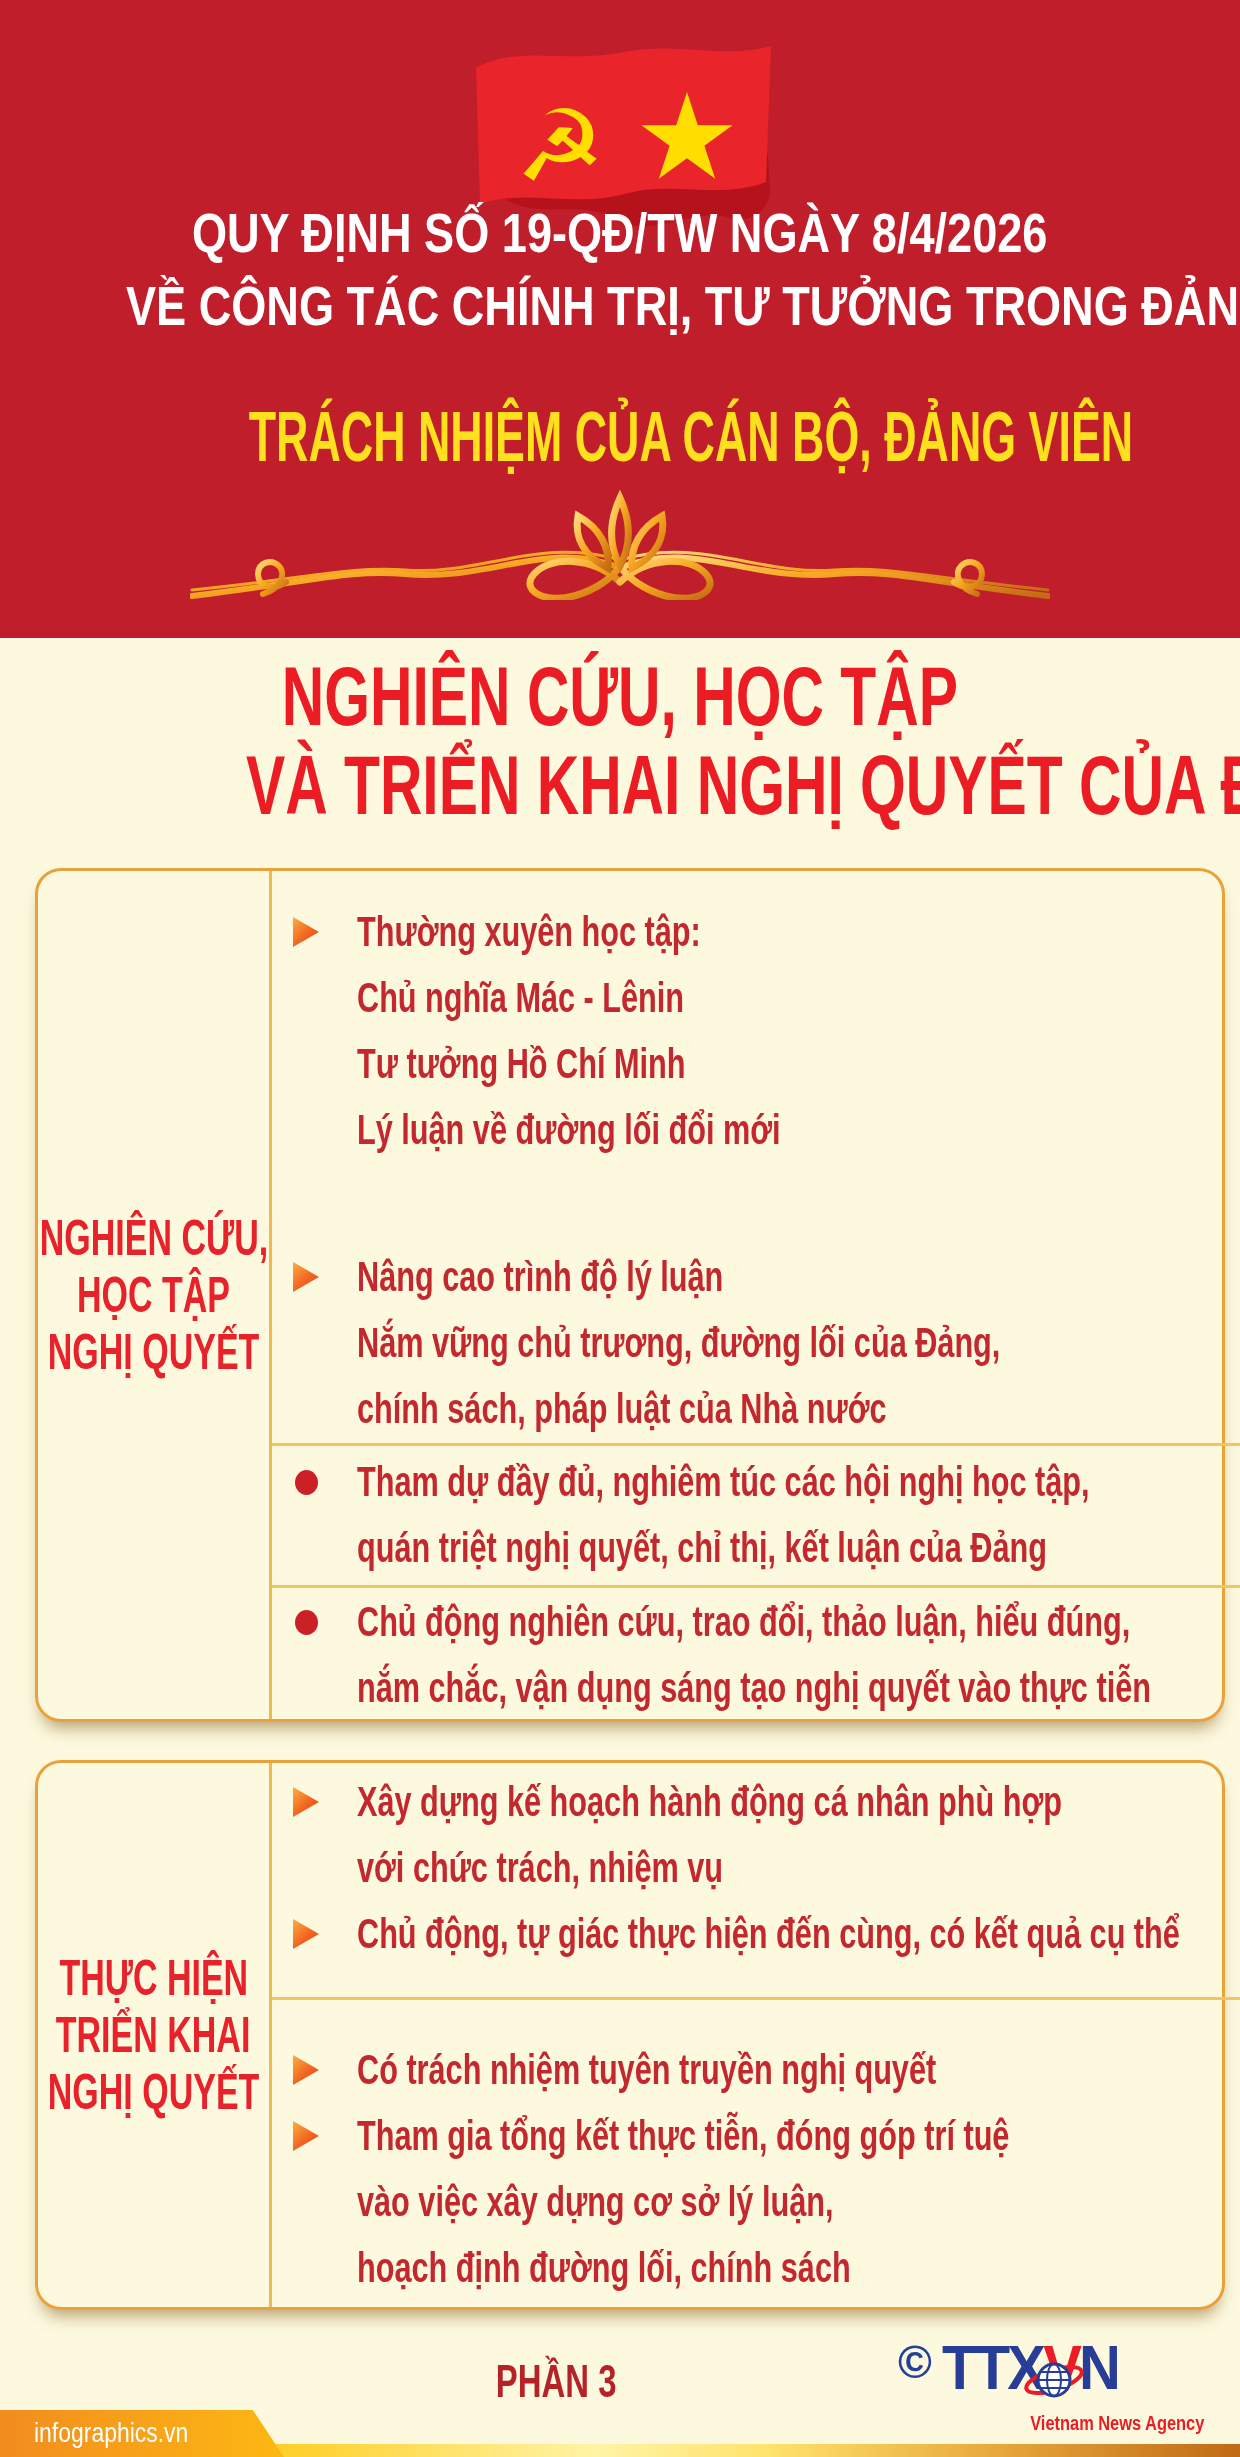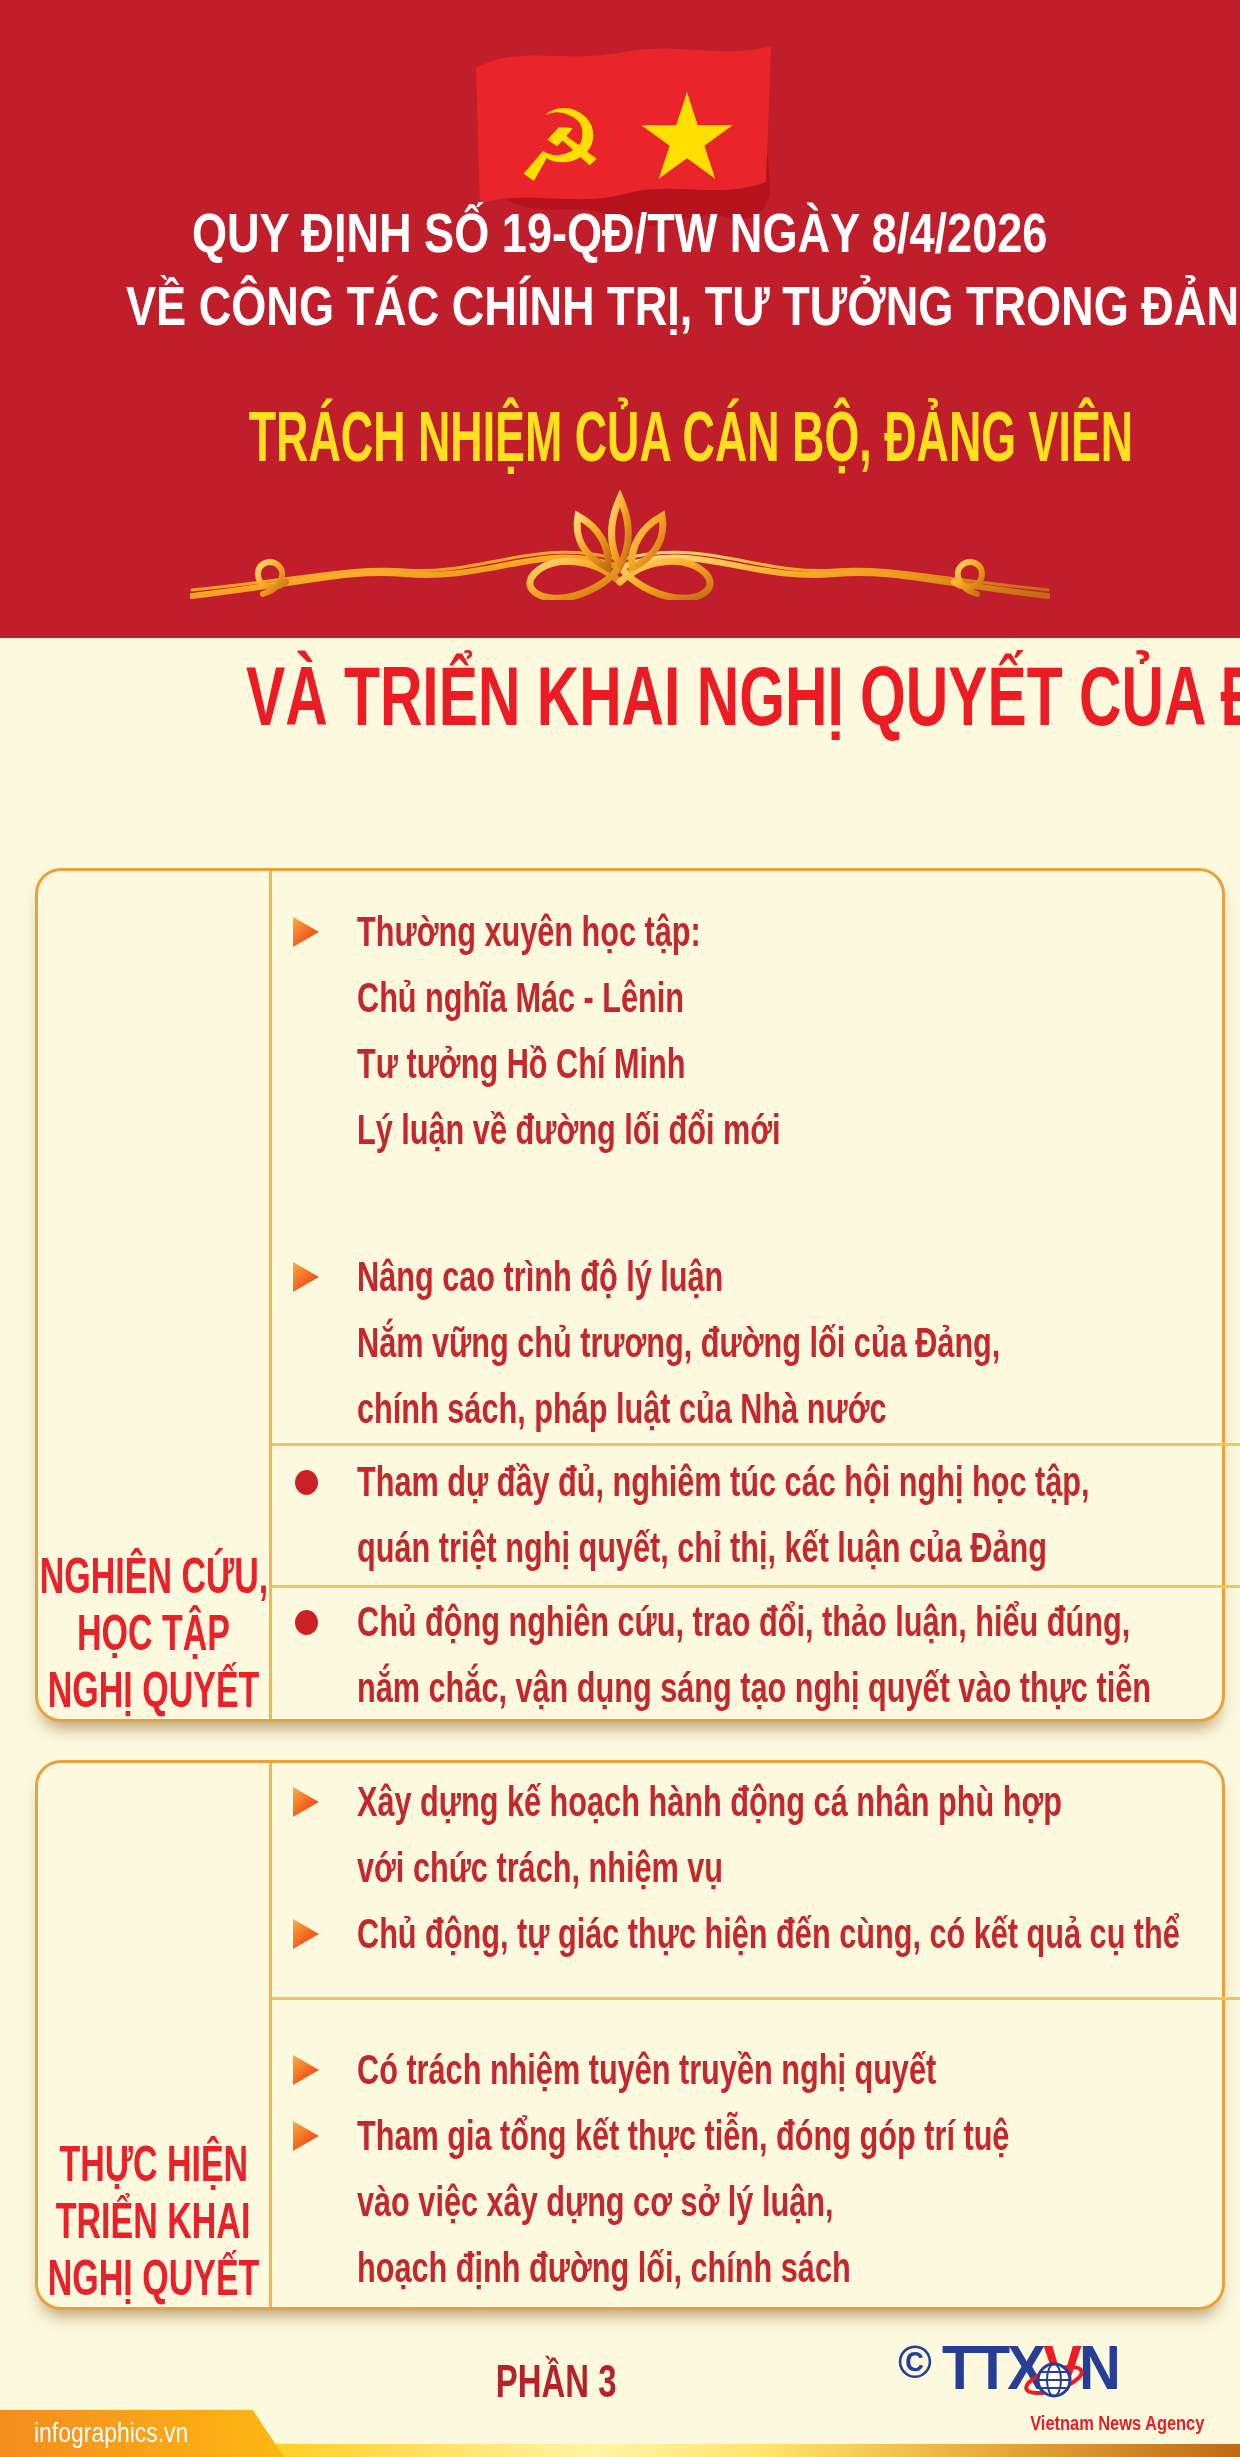--- a/index.html
+++ b/index.html
@@ -25,21 +25,21 @@
   .main-title { position:absolute; left:0; top:652px; width:1240px; text-align:center;
                 color:#EC1C24; font-weight:bold; font-size:84px; line-height:89px; white-space:nowrap; }
   .main-title .sx { display:inline-block; transform:scaleX(.70); transform-origin:50% 50%; }
   
   .tbl { position:absolute; left:35px; width:1190px; display:flex;
          border:3px solid #E9A23B; border-radius:26px;
          box-shadow:0 12px 16px -6px rgba(134,92,28,.55); }
   .tbl1 { top:868px; height:854px; }
   .tbl2 { top:1760px; height:550px; }
   .lcol { width:234px; border-right:3px solid #EFB94B; display:flex;
-          flex-direction:column; align-items:center; justify-content:flex-end; }
+          flex-direction:column; align-items:center; justify-content:center; }
   .lbl-line { color:#E8222B; font-weight:bold; font-size:50px; line-height:57px;
               text-align:center; white-space:nowrap; }
   .lbl-line .sx { display:inline-block; transform:scaleX(.68); transform-origin:50% 50%; }
   .rcol { flex:1; display:flex; flex-direction:column; }
   .rrow { padding-right:12px; }
   .rrow + .rrow { border-top:3px solid #EFC75E; }
   .t1r1 { height:572px; padding-top:28px; }
   .t1r2 { height:142px; padding-top:3px; }
   .t1r3 { height:134px; padding-top:1px; }
   .t2r1 { height:234px; padding-top:6px; }
@@ -114,20 +114,21 @@
         <path d="M430,92 c-28,-26 -70,-26 -86,-8 c-14,16 10,30 40,22 c22,-6 38,-18 46,-30" stroke-width="7"></path>
         <path d="M430,92 c28,-26 70,-26 86,-8 c14,16 -10,30 -40,22 c-22,-6 -38,-18 -46,-30" stroke-width="7"></path>
         <path d="M430,8 C420,30 418,54 430,76 C442,54 440,30 430,8 Z" stroke-width="7"></path>
         <path d="M388,26 C384,48 394,66 418,78 C420,58 410,38 388,26 Z" stroke-width="7"></path>
         <path d="M472,26 C476,48 466,66 442,78 C440,58 450,38 472,26 Z" stroke-width="7"></path>
       </g>
     </svg>
   </div>
 
   <div class="main-title">
+    <div><span class="sx">NGHIÊN CỨU, HỌC TẬP</span></div>
     <div><span class="sx">VÀ TRIỂN KHAI NGHỊ QUYẾT CỦA ĐẢNG</span></div>
   </div>
 
   <section class="tbl tbl1">
     <div class="lcol">
       <div class="lbl-line"><span class="sx">NGHIÊN CỨU,</span></div>
       <div class="lbl-line"><span class="sx">HỌC TẬP</span></div>
       <div class="lbl-line"><span class="sx">NGHỊ QUYẾT</span></div>
     </div>
     <div class="rcol">

